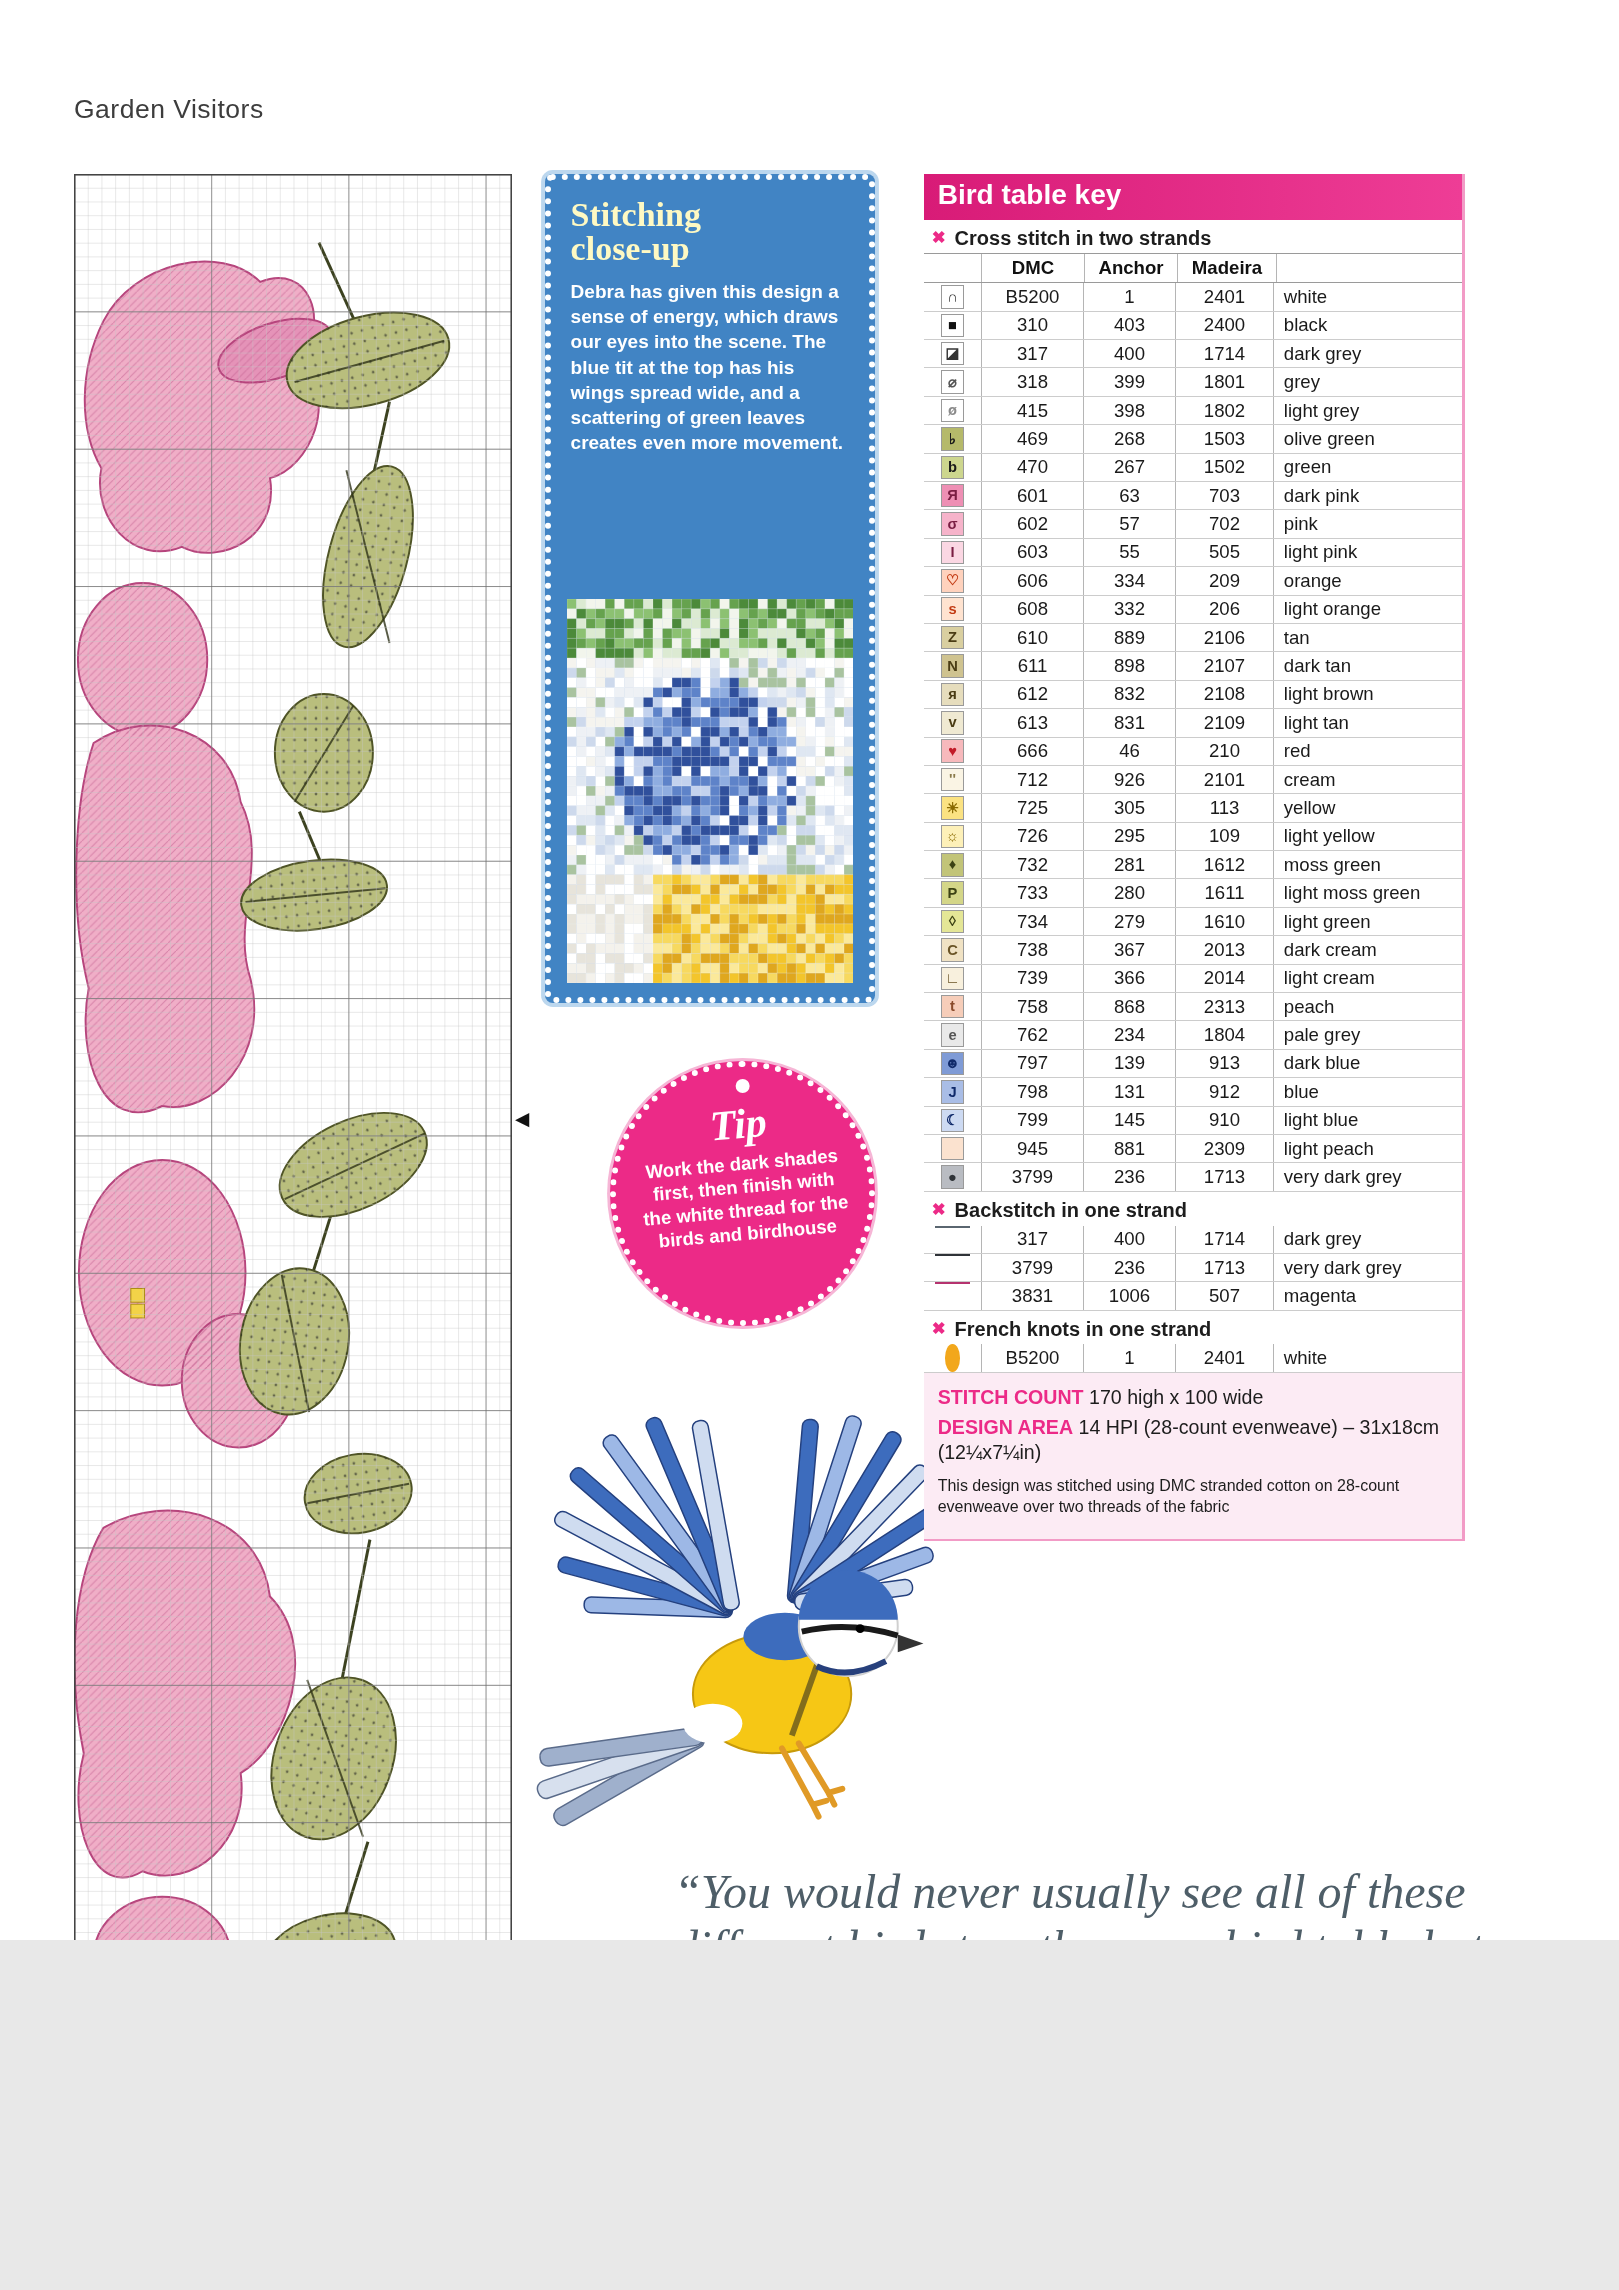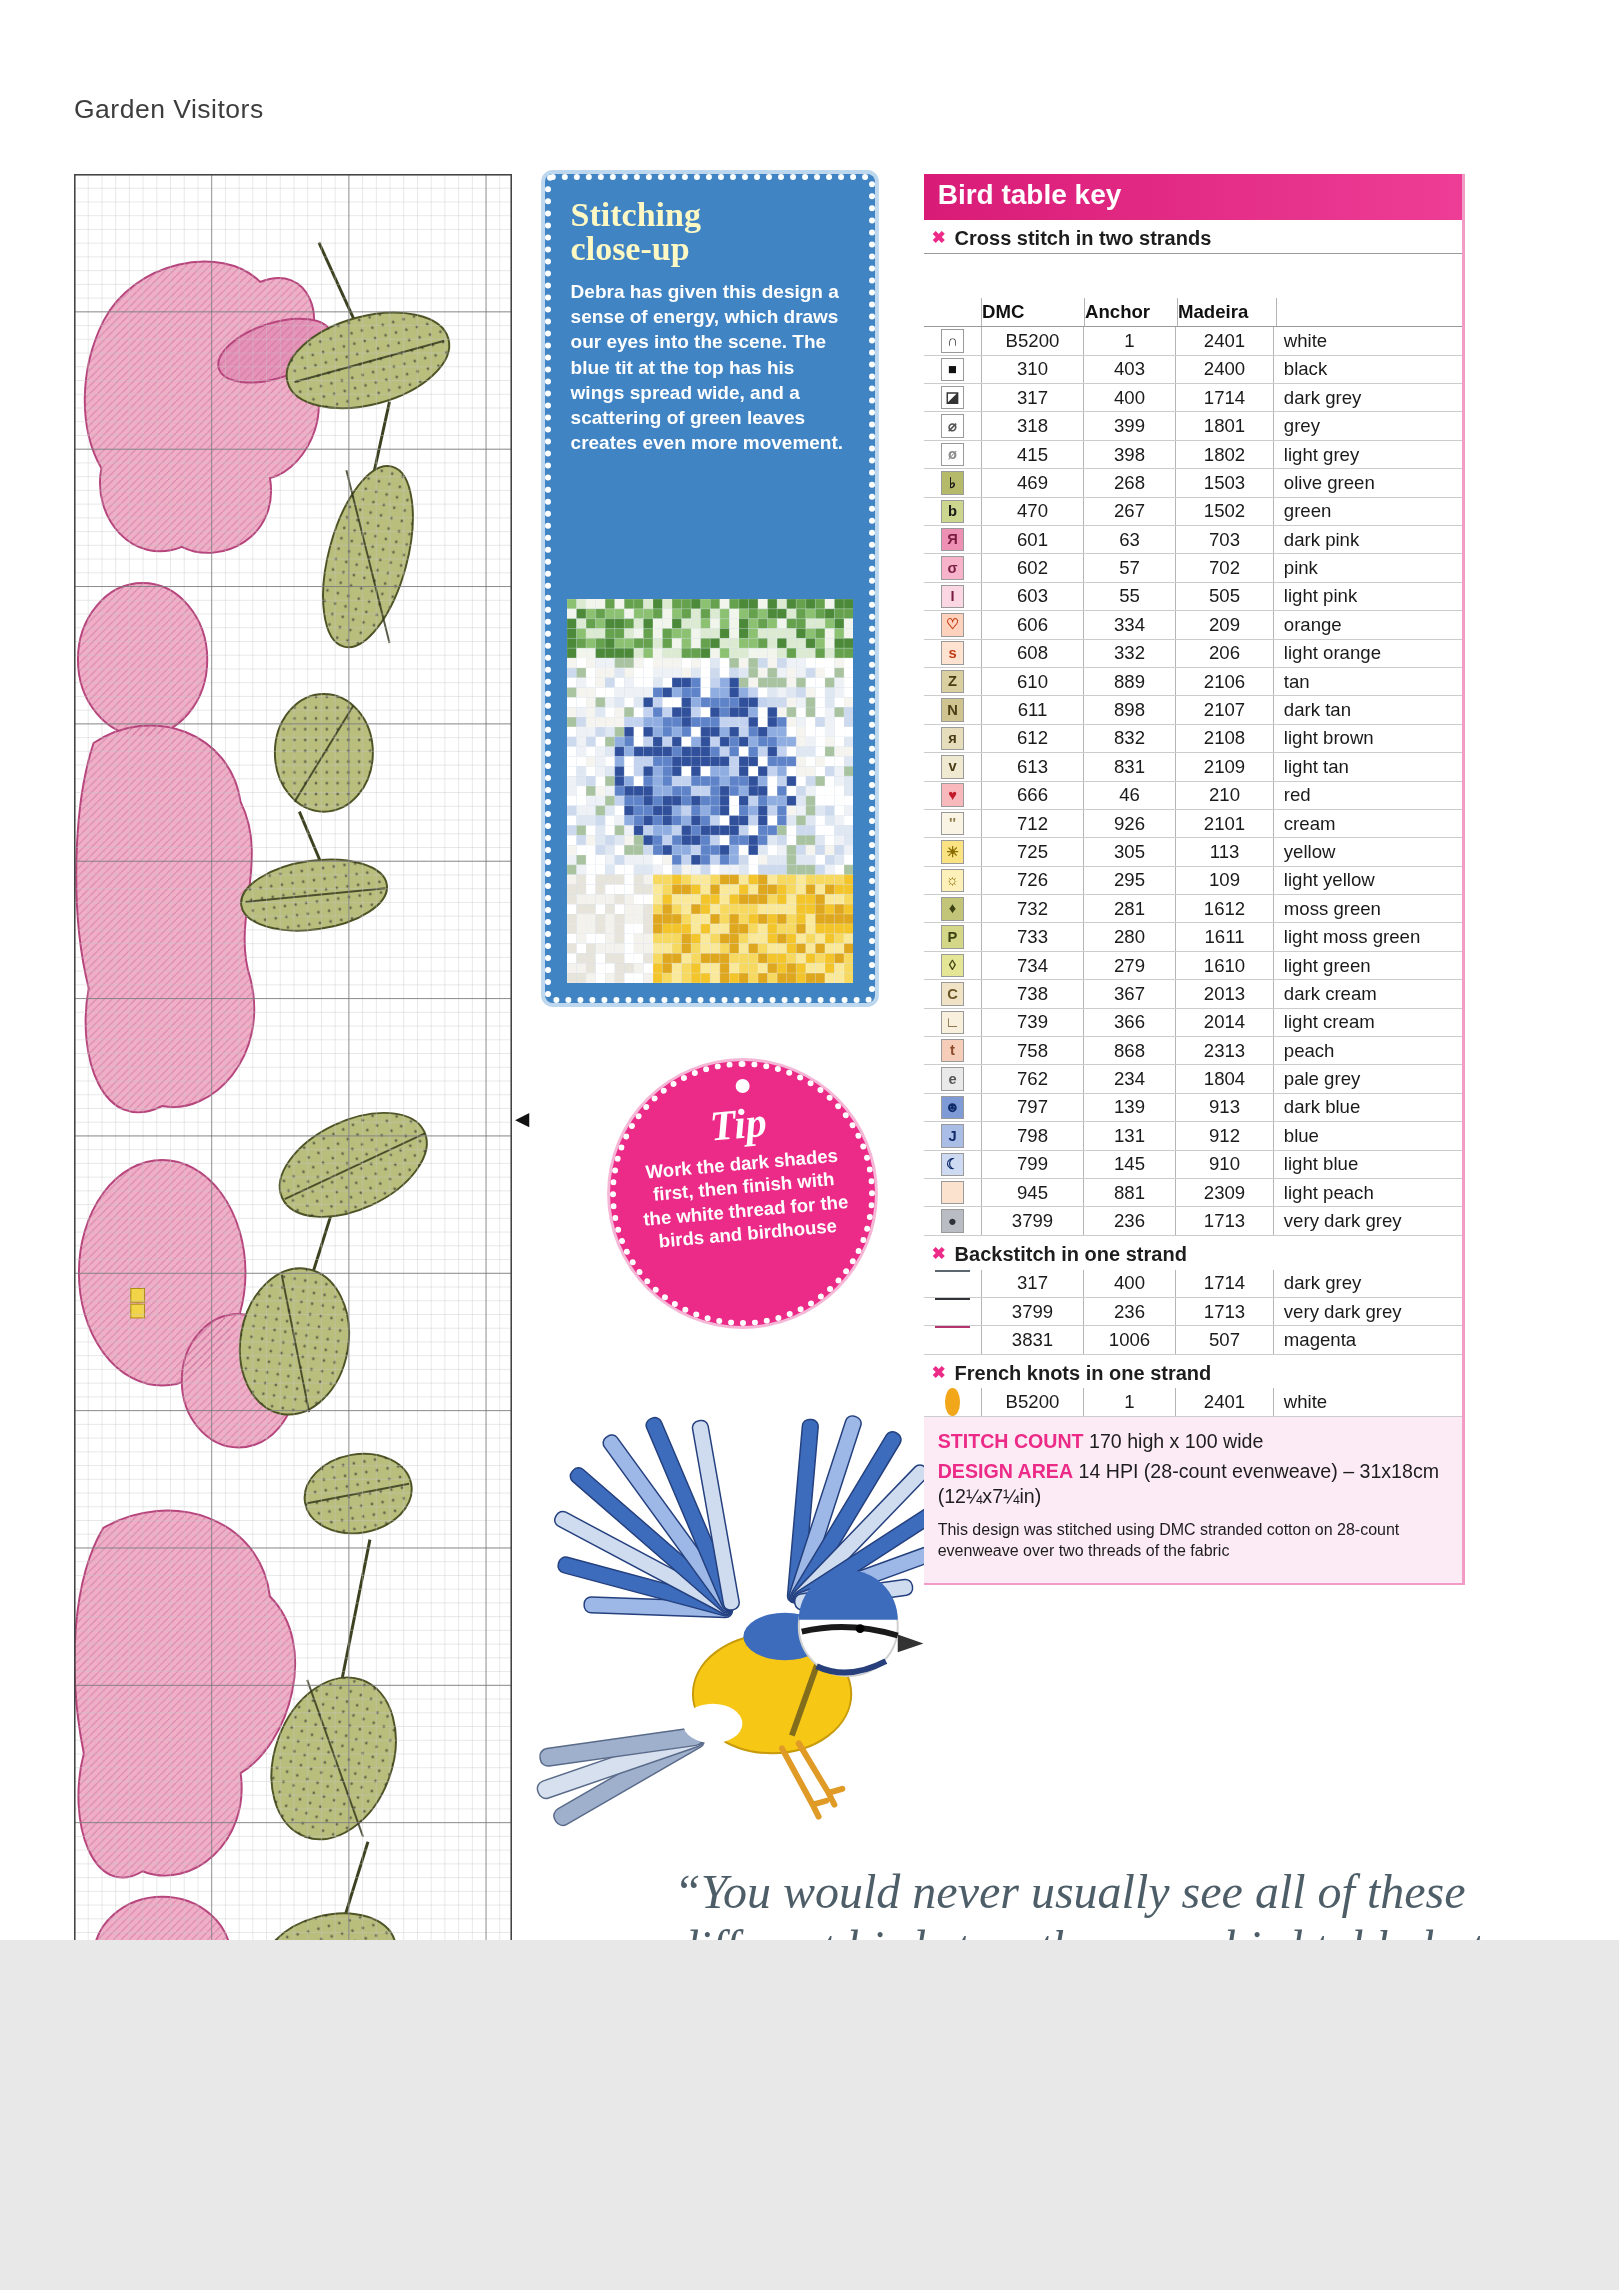--- a/index.html
+++ b/index.html
@@ -49,21 +49,21 @@
   
   .key{position:absolute;left:924px;top:174px;width:541px;background:#fff;
        border-right:3.9px solid #f29bc6;border-bottom:2.9px solid #f29bc6;box-sizing:border-box;}
   .key-title{background:linear-gradient(90deg,#d81b77,#ee3d96);color:#fff;font-size:28px;
              font-weight:bold;padding:4.9px 13.7px 8.8px 13.7px;}
   .sec{display:flex;align-items:center;gap:8.8px;font-weight:bold;font-size:20px;color:#1d1d1d;
        padding:6.9px 7.8px 3.9px 7.8px;}
   .sec .x{color:#ec2a87;font-size:16.7px;line-height:1;}
   .khead{display:flex;align-items:stretch;font-weight:bold;font-size:18.6px;color:#111;
          border-top:1px solid #9a9a9a;border-bottom:1px solid #9a9a9a;}
-  .khead div{padding:2.9px 0;margin-top:44px;}
+  .khead div{padding:2.9px 0;text-align:center;}
   .kc1{width:57px;}
   .kc2{width:102px;border-left:1px solid #b5b5b5;}
   .kc3{width:92px;border-left:1px solid #b5b5b5;}
   .kc4{width:98px;border-left:1px solid #b5b5b5;}
   .kc5{flex:1;border-left:1px solid #b5b5b5;text-align:left;padding-left:9.8px;}
   .krow{display:flex;align-items:center;height:27.4px;border-bottom:1px solid #cccccc;
         font-size:18.6px;color:#1a1a1a;}
   .krow div{height:100%;display:flex;align-items:center;justify-content:center;box-sizing:border-box;}
   .krow .kc5{justify-content:flex-start;}
   .sym{width:23.5px;height:23.5px;display:flex;align-items:center;justify-content:center;

